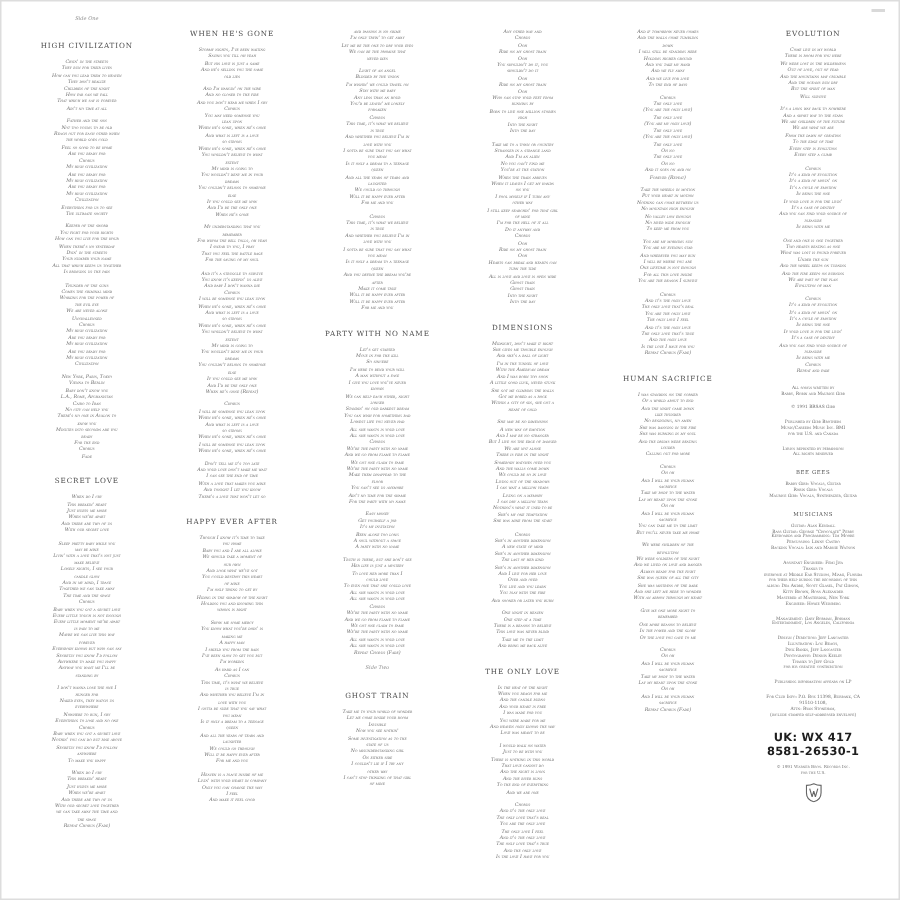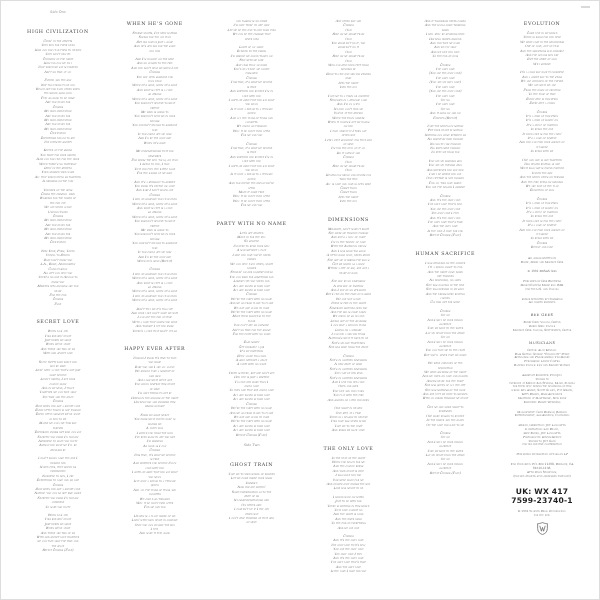--- a/index.html
+++ b/index.html
@@ -760,21 +760,21 @@
           <div class="credit-line">Publishing information appears on LP</div>
         </div>
         <div class="credits">
           <div class="credit-line">For Club Info: P.O. Box 11398, Burbank, CA</div>
           <div class="credit-line">91510-1108,</div>
           <div class="credit-line">Attn: Ryan Stoneham,</div>
           <div class="credit-line">(include stamped self-addressed envelope)</div>
         </div>
         <div class="catalog">
           <div class="catalog-line">UK: WX 417</div>
-          <div class="catalog-line">7599-23740-1</div>
+          <div class="catalog-line">8581-26530-1</div>
         </div>
         <div class="copyright">
           <div class="copy-line">© 1991 Warner Bros. Records Inc.</div>
           <div class="copy-line">for the U.S.</div>
           <div class="wb-logo"><svg width="11" height="13" viewBox="0 0 20 24">
               <path d="M10 1 C14 3 18 3 19 3 L19 12 C19 19 14 22 10 23 C6 22 1 19 1 12 L1 3 C2 3 6 3 10 1 Z" fill="none" stroke="#666" stroke-width="1.4"></path>
               <path d="M5 7 L8 17 M8 17 L10 10 M10 10 L12 17 M12 17 L15 7" fill="none" stroke="#666" stroke-width="1.4"></path>
             </svg></div>
         </div>
       </div>

